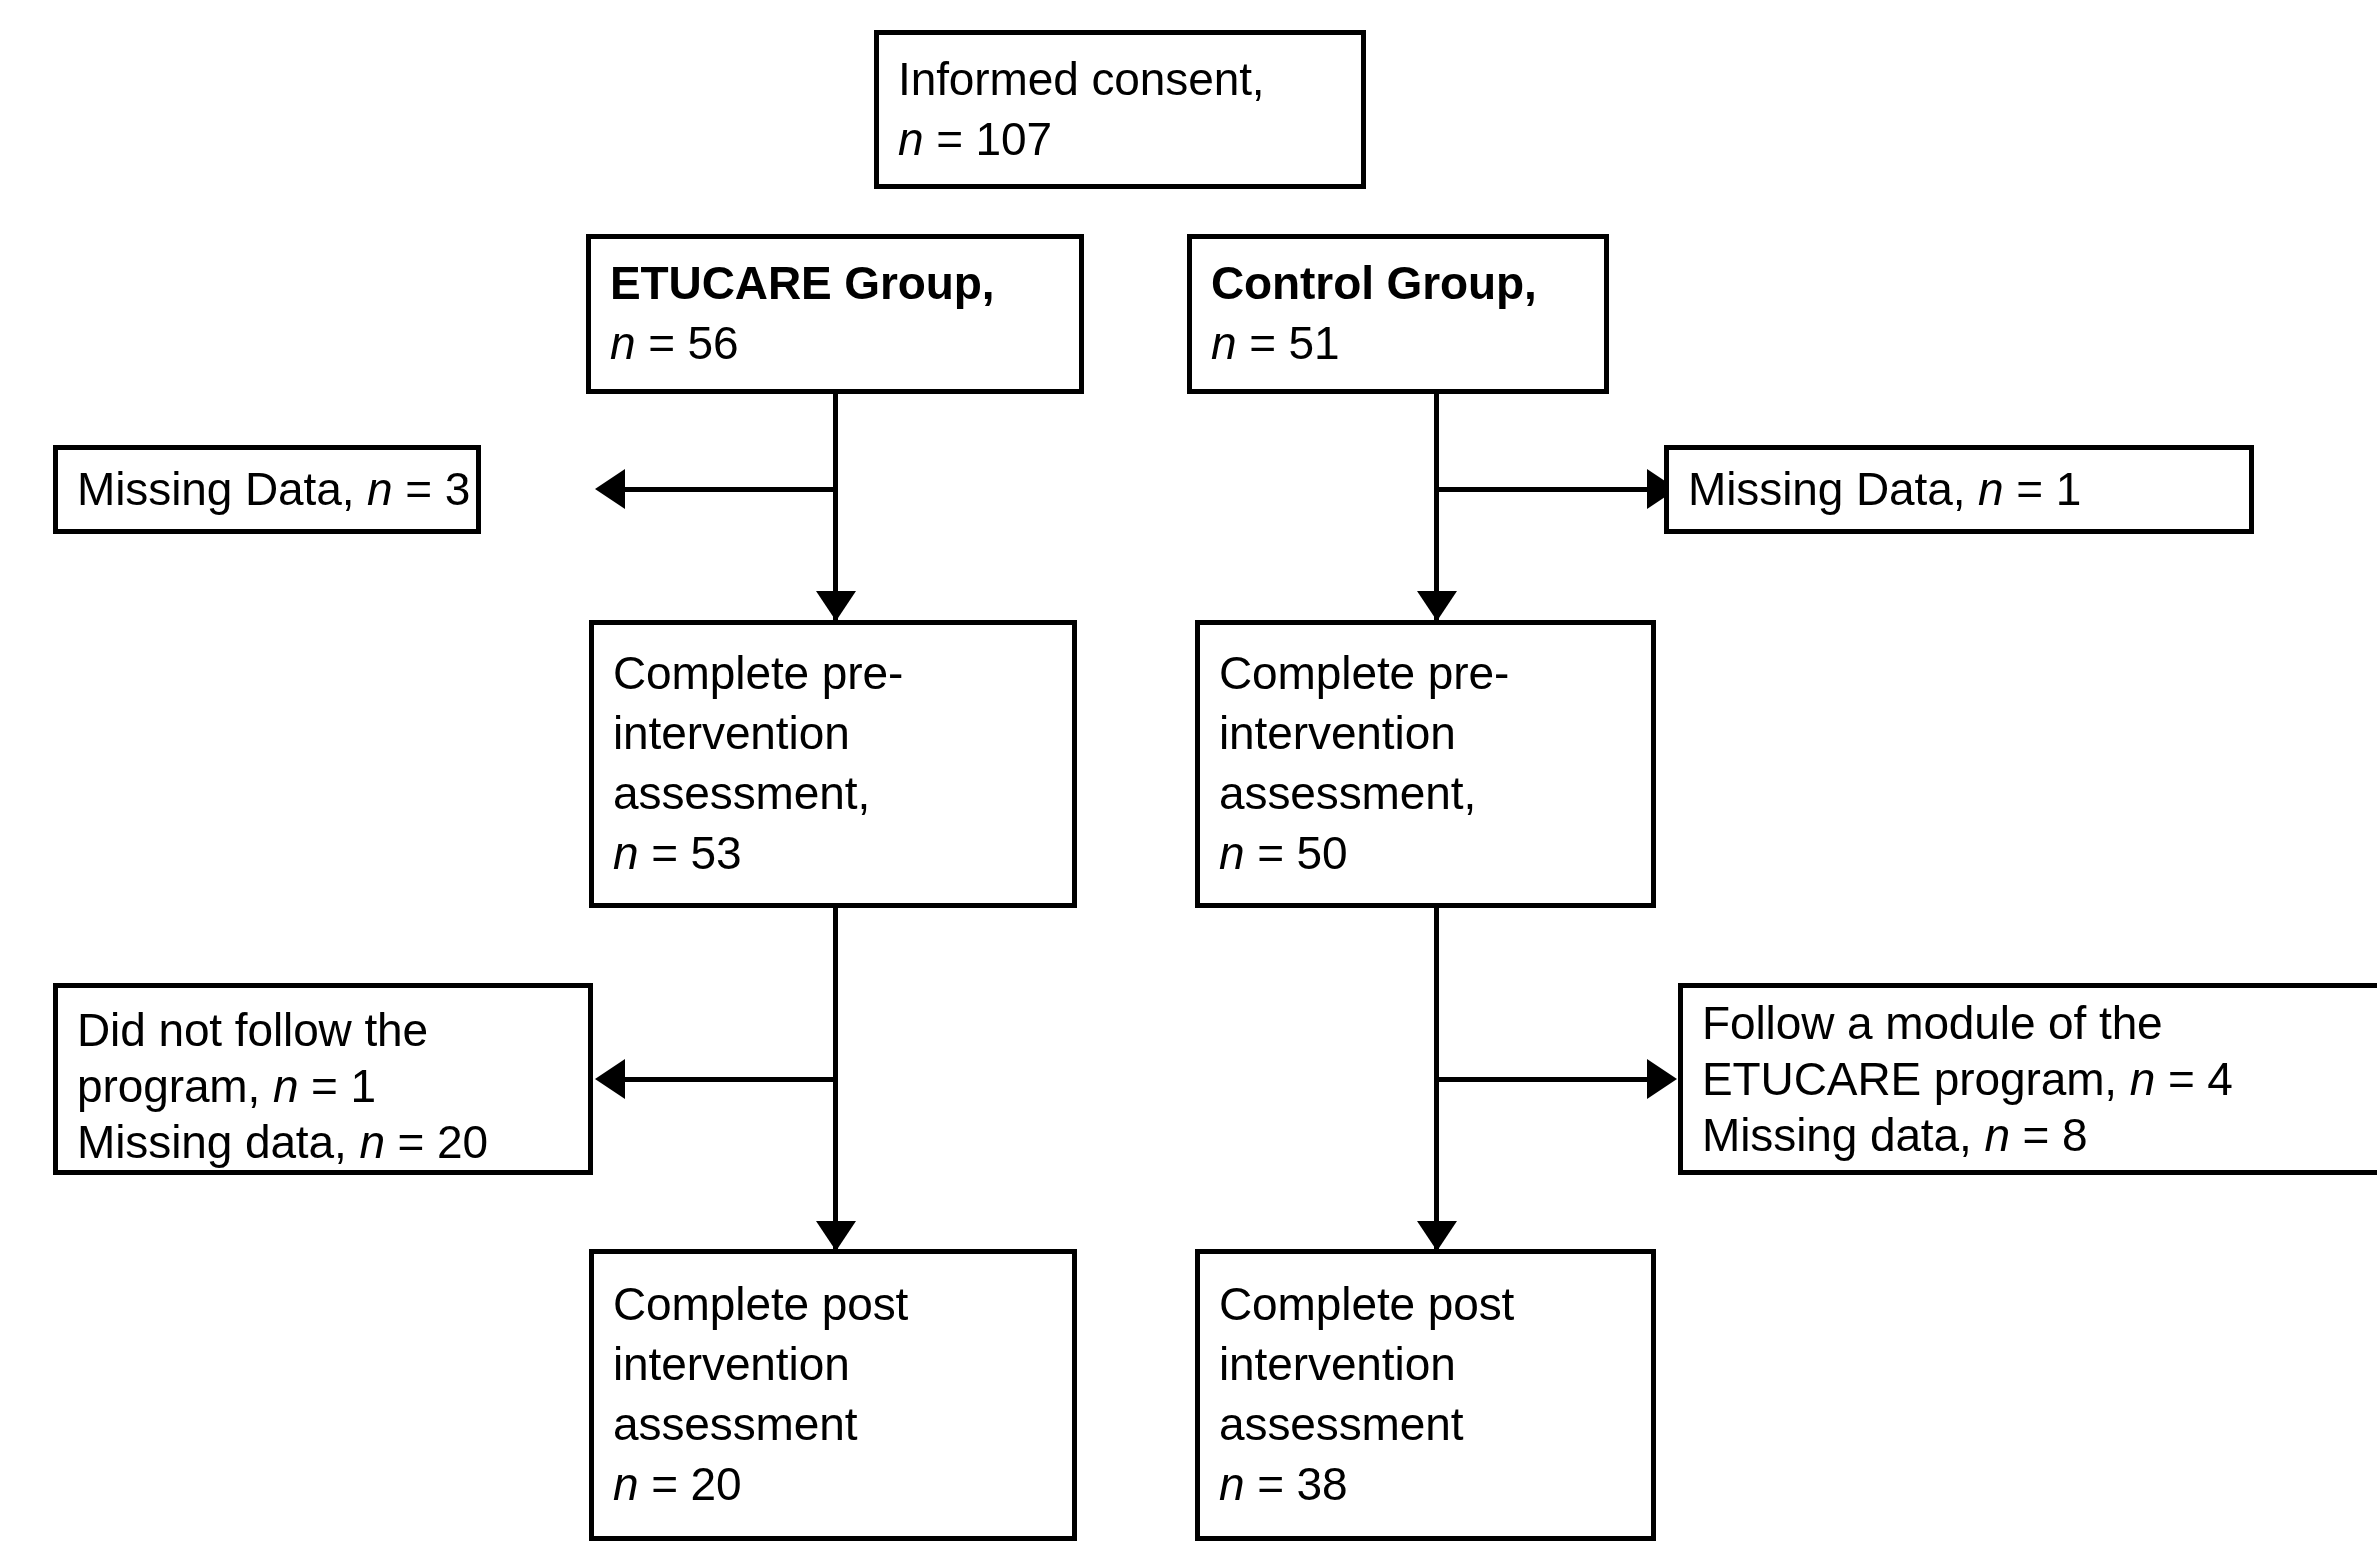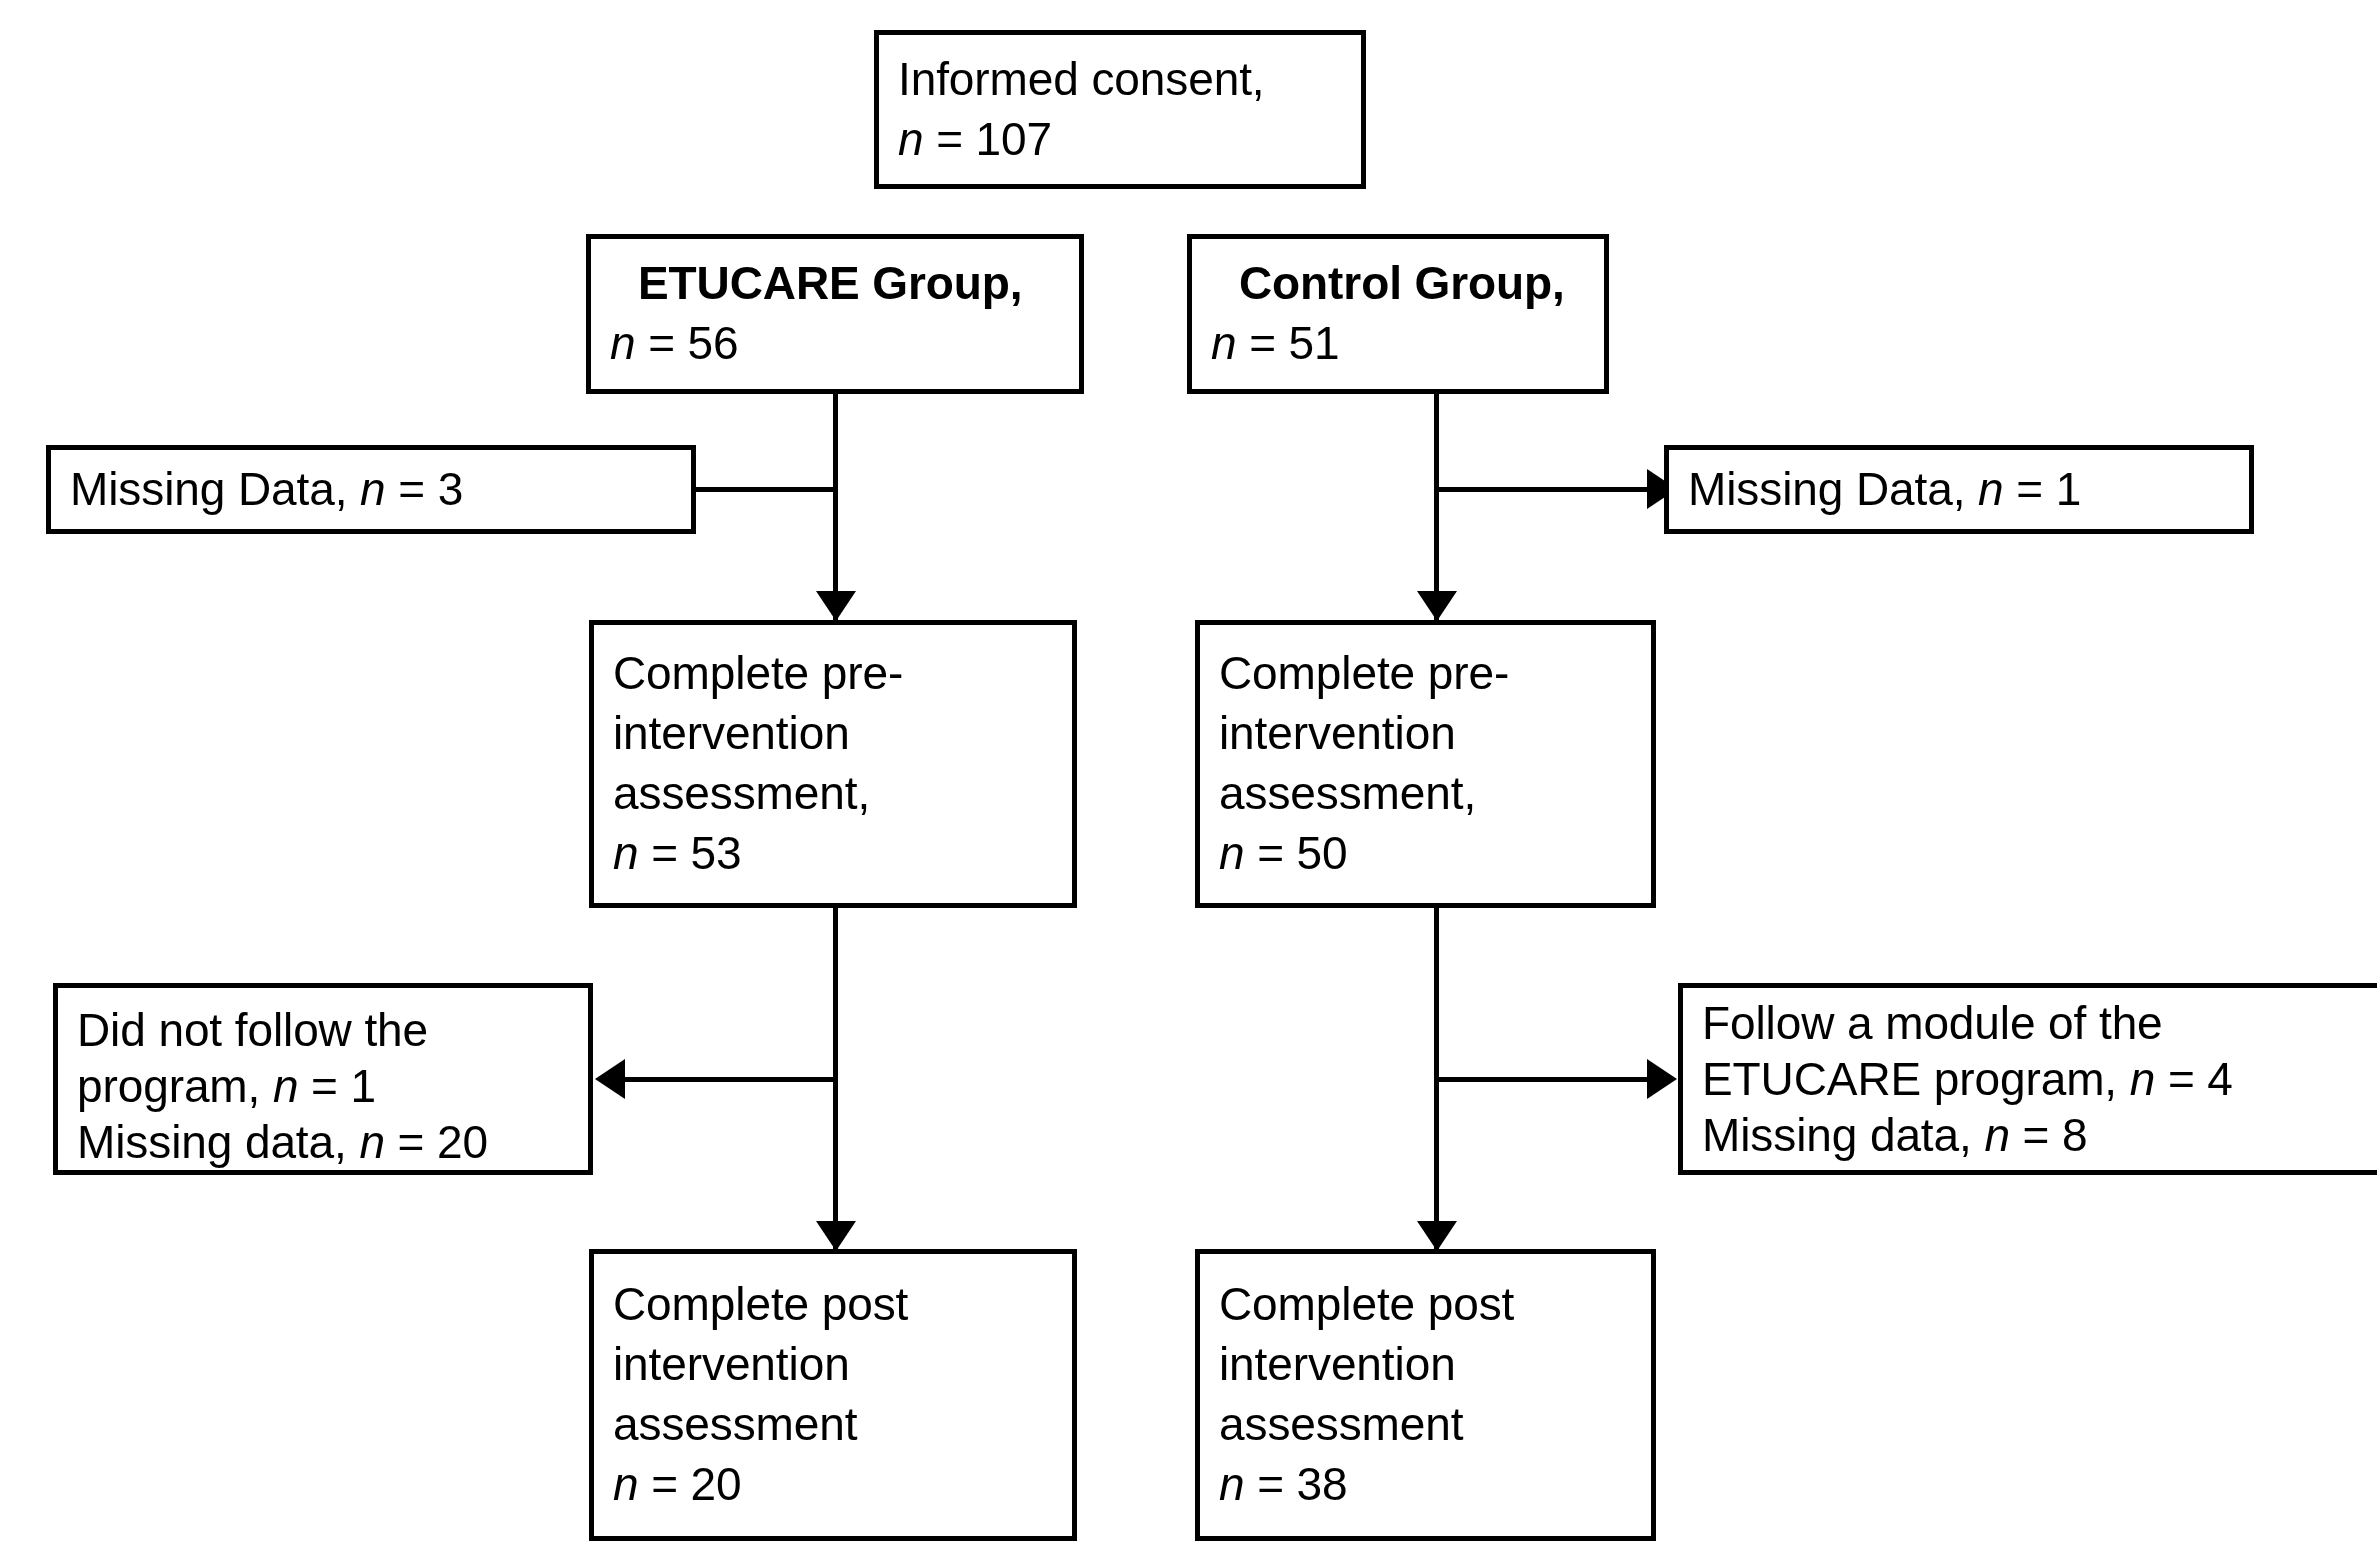--- a/index.html
+++ b/index.html
@@ -29,21 +29,21 @@
     justify-content: center;
     padding: 0 19px;
   }
   .node .line {
     font-size: 46px;
     line-height: 1.30;
     white-space: pre;
     letter-spacing: -0.1px;
   }
   .node.single .line { line-height: 1.05; }
-  .node .line.bold { font-weight: bold; margin-left: 28px; }
+  .node .line.bold { font-weight: bold; }
   .node .line.tight { line-height: 1.22; }
   em.n {
     font-style: italic;
     font-weight: normal;
   }
 
   
   .vline {
     position: absolute;
     width: 5.2px;
@@ -114,21 +114,21 @@
   <div class="node" style="left:586px; top:234px; width:498px; height:160px;">
     <div class="line bold">ETUCARE Group,</div>
     <div class="line"><em class="n">n</em><span> = 56</span></div>
   </div>
 
   <div class="node" style="left:1187px; top:234px; width:422px; height:160px;">
     <div class="line bold">Control Group,</div>
     <div class="line"><em class="n">n</em><span> = 51</span></div>
   </div>
 
-  <div class="node single" style="left:46px; top:445px; width:650px; height:89px;">
+  <div class="node single" style="left:53px; top:445px; width:428px; height:89px;">
     <div class="line"><span>Missing Data, </span><em class="n">n</em><span> = 3</span></div>
   </div>
 
   <div class="node single" style="left:1664px; top:445px; width:590px; height:89px;">
     <div class="line"><span>Missing Data, </span><em class="n">n</em><span> = 1</span></div>
   </div>
 
   <div class="node" style="left:589px; top:620px; width:488px; height:288px;">
     <div class="line">Complete pre-</div>
     <div class="line">intervention</div>

